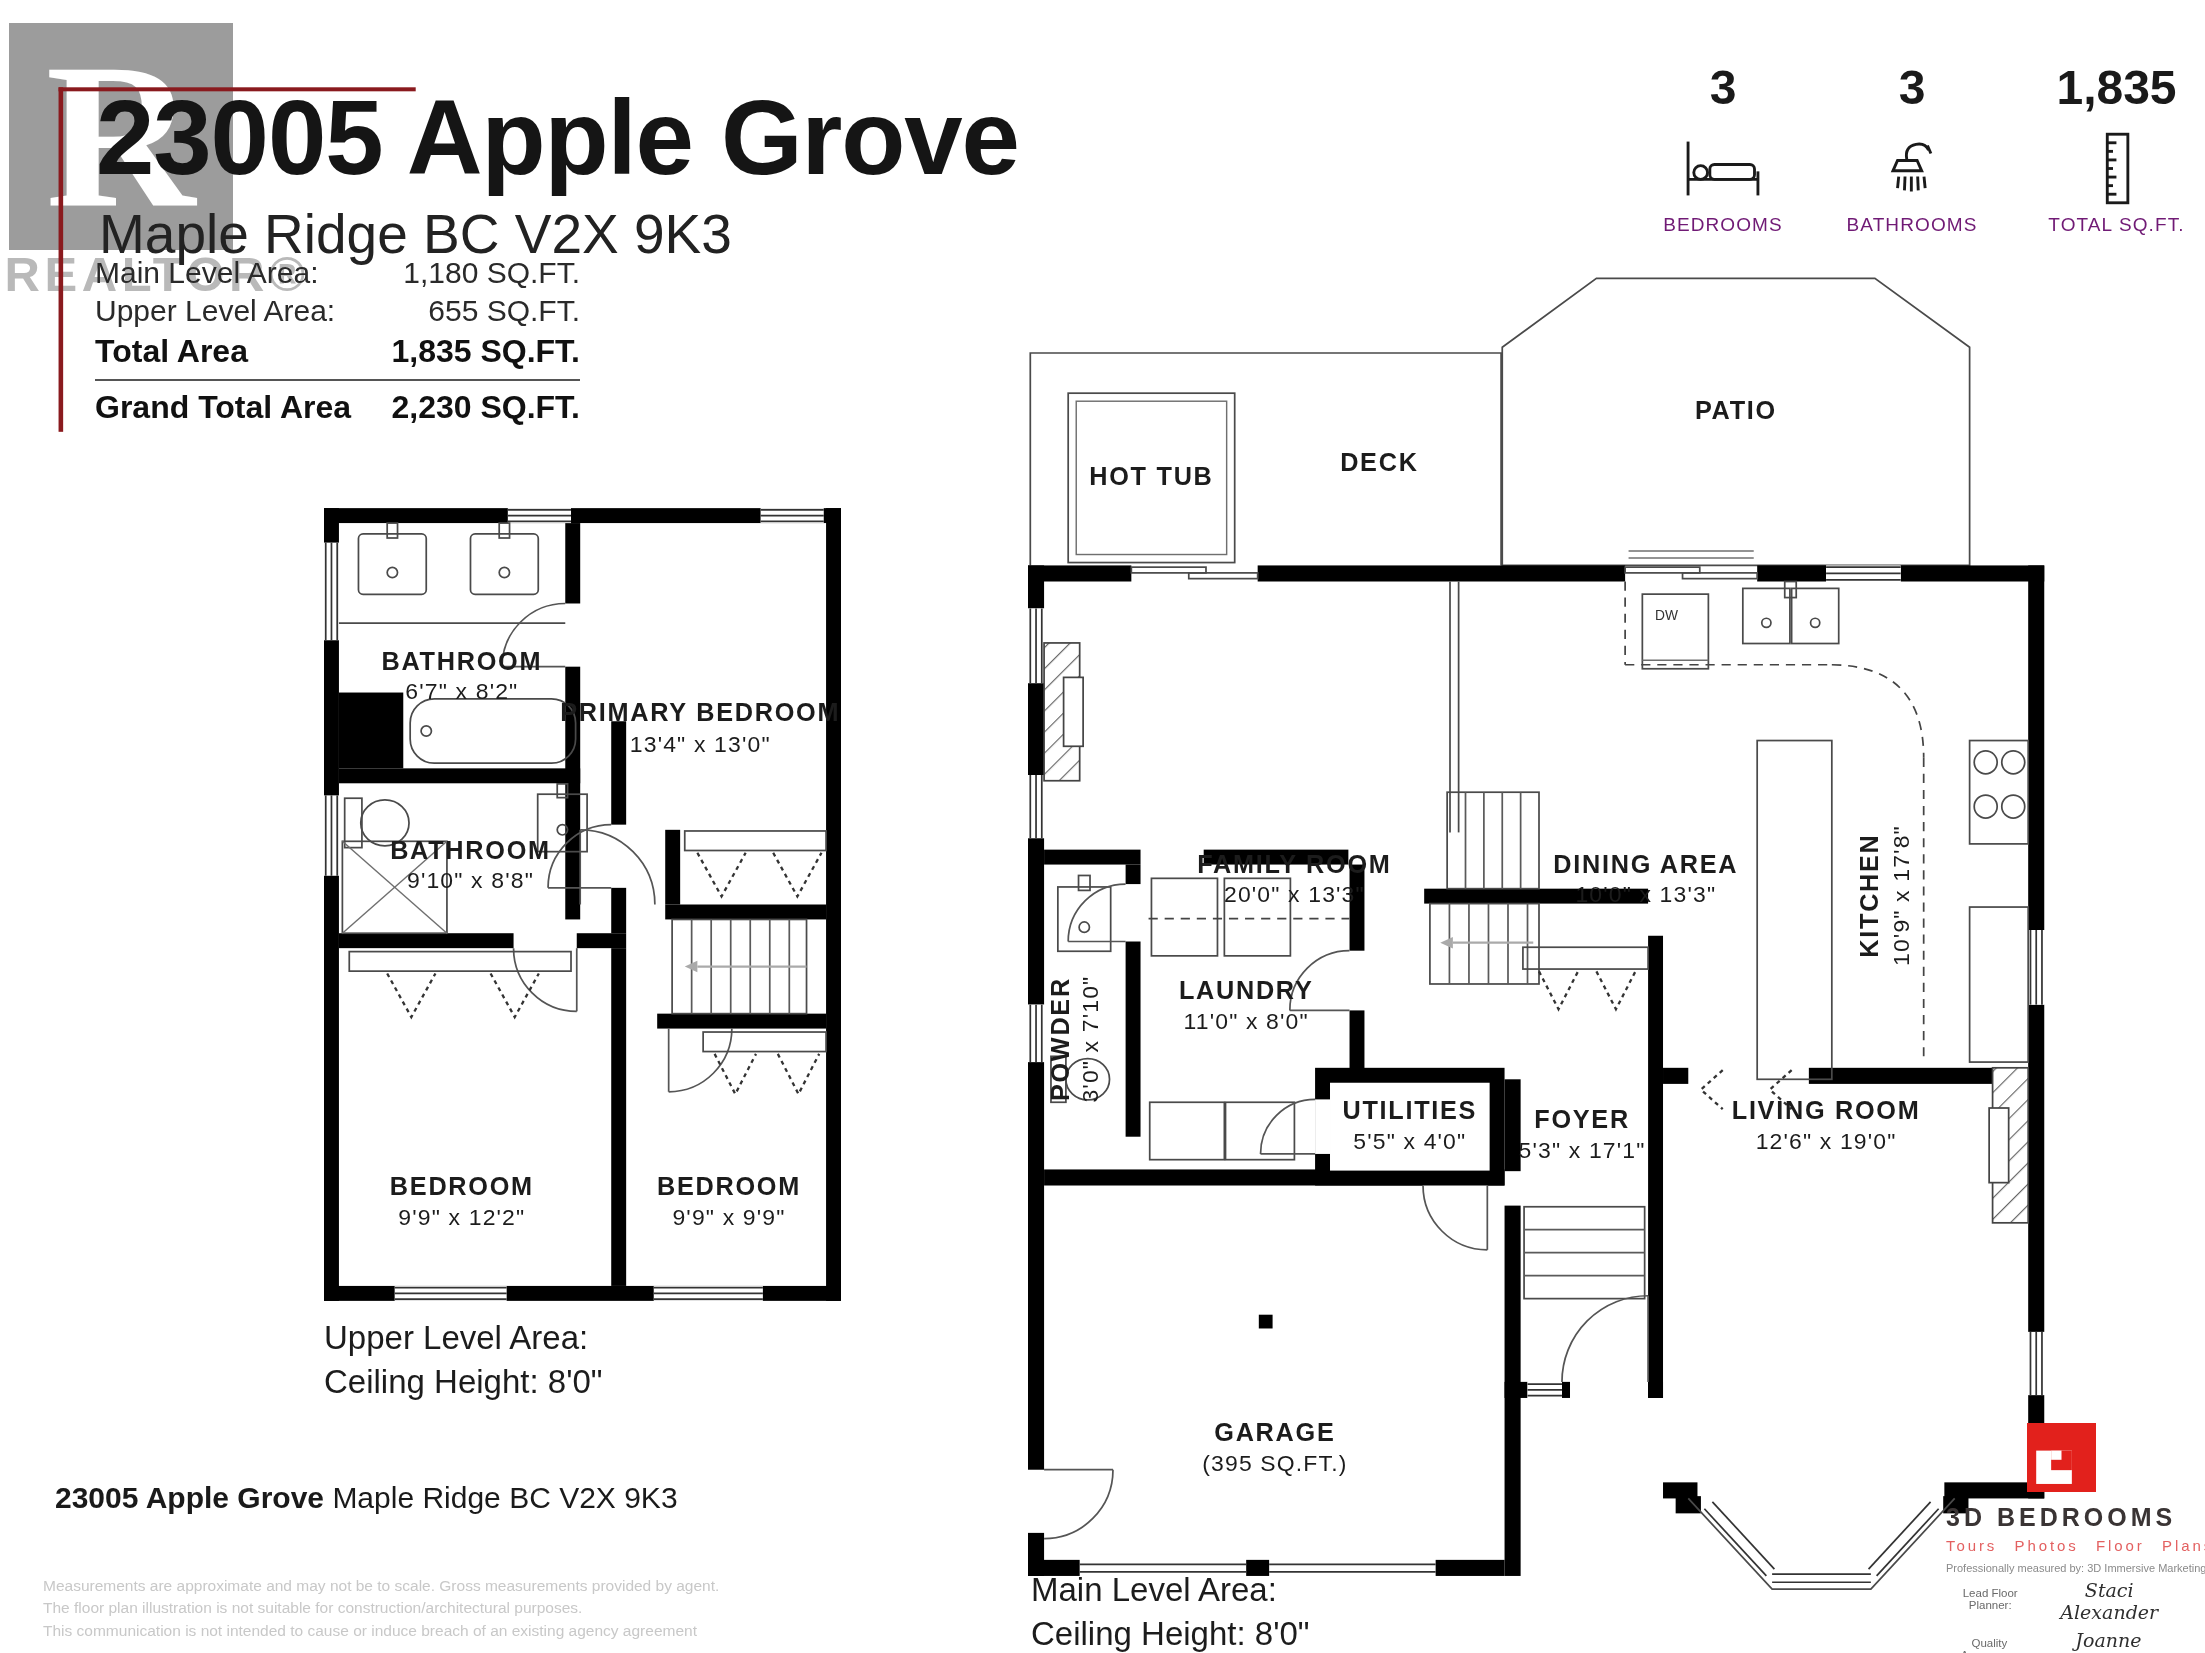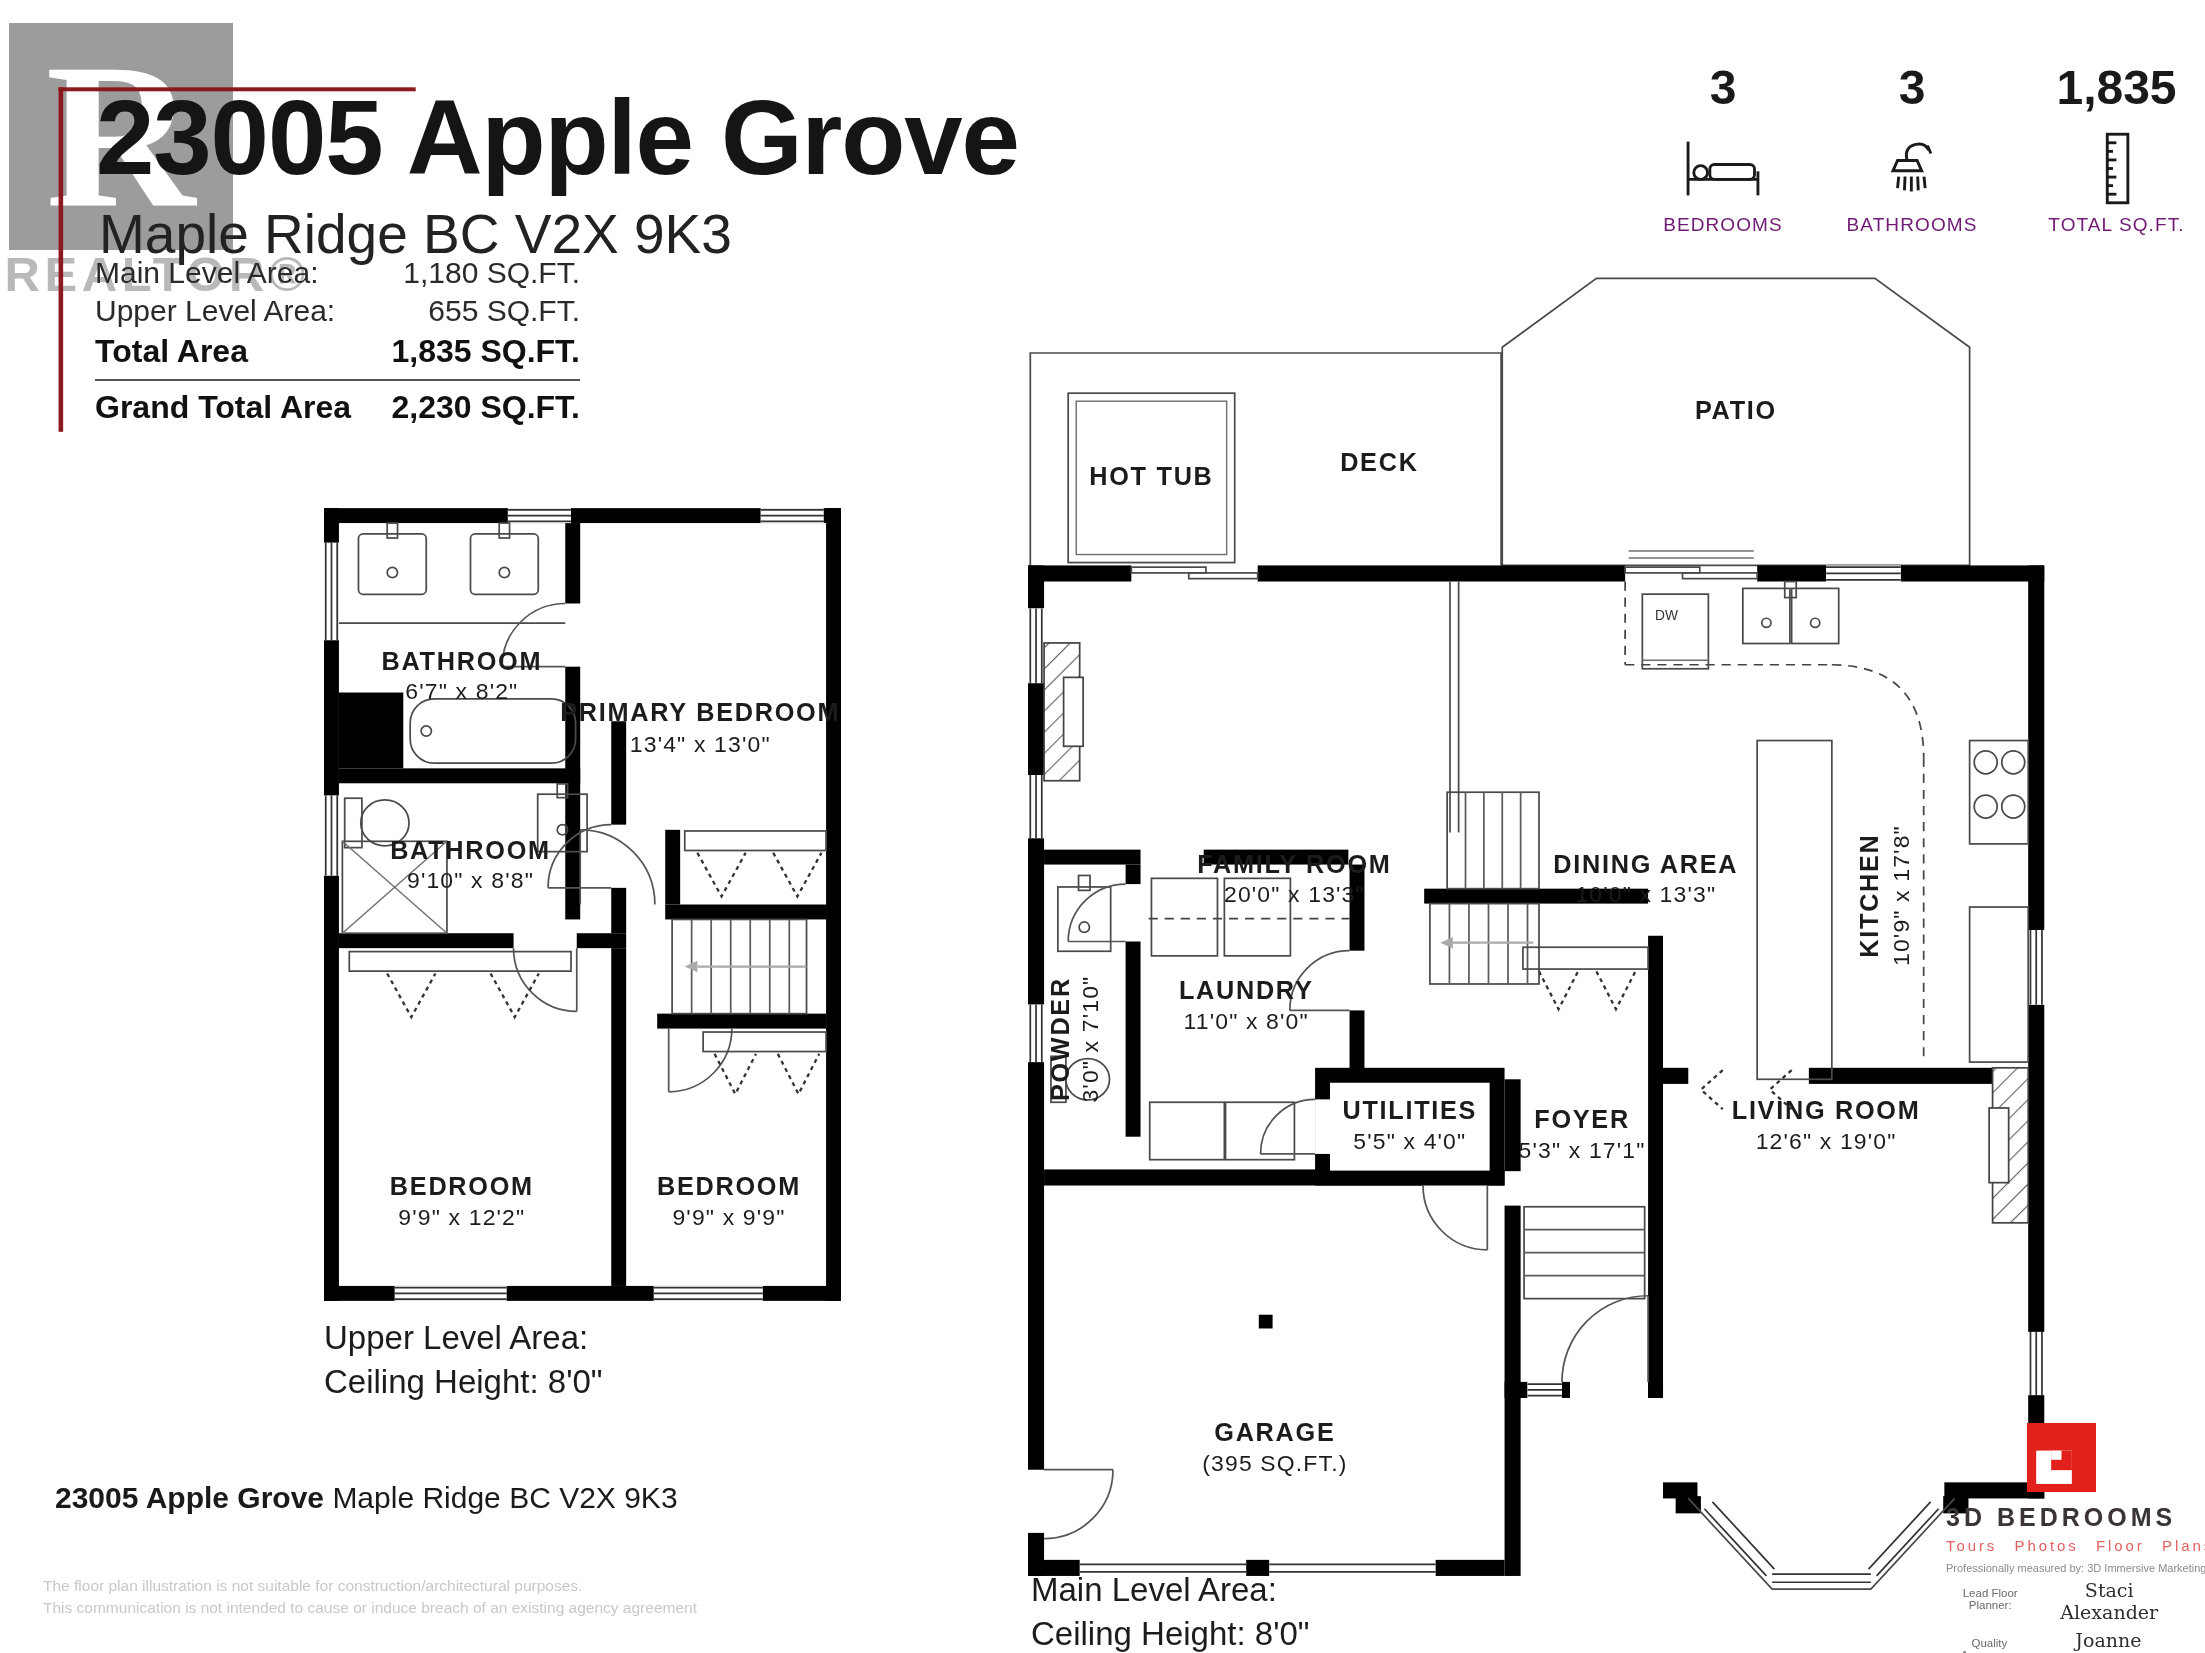--- a/index.html
+++ b/index.html
@@ -25,21 +25,21 @@
   .plan-cap{font-size:33px;font-weight:300;color:#1c1c1c;line-height:44px;}
   .footer-addr{left:55px;top:1481px;font-size:30px;color:#1a1a1a;white-space:nowrap;}
   .footer-addr b{font-weight:700;}
   .disclaimer{left:43px;top:1575px;font-size:15.5px;color:#c8c8c8;line-height:22.4px;}
   
   .brand{left:1946px;top:1423px;width:230px;text-align:center;}
   .brand .bname{margin-top:9.2px;font-size:25px;font-weight:800;color:#3a3434;letter-spacing:4px;white-space:nowrap;}
   .brand .btag{margin-top:4.6px;font-size:15px;color:#e36060;letter-spacing:2.9px;word-spacing:10.3px;white-space:nowrap;}
   .brand .bmeas{margin-top:8px;font-size:11px;color:#8a8a8a;white-space:nowrap;}
   .brand .srow{margin-top:5.7px;font-size:11.5px;color:#6a6a6a;display:flex;justify-content:center;align-items:baseline;gap:8px;}
-  .brand .sig{font-family:"DejaVu Serif",serif;font-size:19px;color:#2f2f2f;}
+  .brand .sig{font-family:"DejaVu Serif",serif;font-style:italic;font-size:19px;color:#2f2f2f;}
   
   .wall{fill:#000;}
   .thin{fill:none;stroke:#4a4a4a;stroke-width:3;}
   .thin2{fill:none;stroke:#6f6f6f;stroke-width:2.5;}
   .win{stroke:#333;stroke-width:3;}
   .door{fill:none;stroke:#555;stroke-width:3;}
   .dash{fill:none;stroke:#444;stroke-width:3;stroke-dasharray:16 12;}
   .hang{fill:none;stroke:#333;stroke-width:4;stroke-dasharray:7 7;}
   .tread{stroke:#5a5a5a;stroke-width:3;}
   .rlabel{font-family:"Liberation Sans",sans-serif;font-size:44px;font-weight:600;letter-spacing:3px;fill:#1c1c1c;text-anchor:middle;}
@@ -538,20 +538,21 @@
 <div class="abs plan-cap" style="left:1031px;top:1568px;">
   <div>Main Level Area:</div>
   <div>Ceiling Height: 8'0"</div>
 </div>
 
 <div class="abs footer-addr">
   <b>23005 Apple Grove</b>
   <span>Maple Ridge BC V2X 9K3</span>
 </div>
 <div class="abs disclaimer">
+  <div>Measurements are approximate and may not be to scale. Gross measurements provided by agent.</div>
   <div>The floor plan illustration is not suitable for construction/architectural purposes.</div>
   <div>This communication is not intended to cause or induce breach of an existing agency agreement</div>
 </div>
 
 <div class="abs brand">
   <svg width="69" height="69" viewBox="0 0 120 120">
     <rect x="0" y="0" width="120" height="120" fill="#e2211c"></rect>
     <rect x="16" y="48" width="62" height="58" fill="#ffffff"></rect>
     <rect x="42" y="48" width="36" height="34" fill="#e2211c"></rect>
     <rect x="42" y="48" width="18" height="16" fill="#ffffff"></rect>

